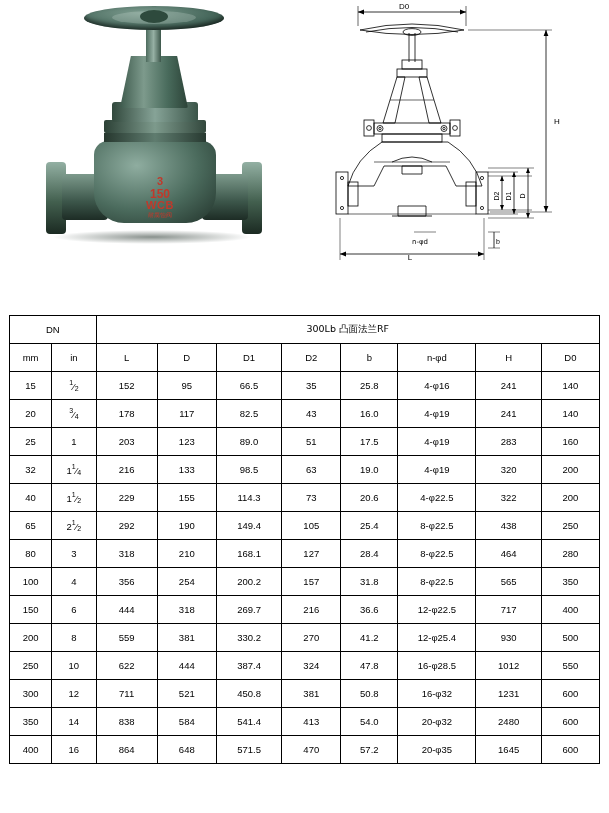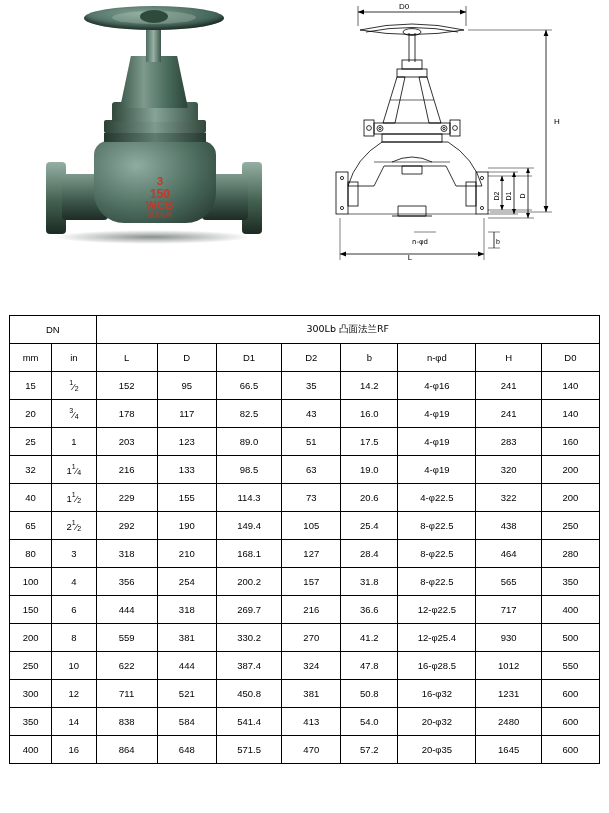--- a/index.html
+++ b/index.html
@@ -389,21 +389,21 @@
         </tr>
       </thead>
       <tbody id="table-body">
           <tr>
             <td style="height: 27px;">15</td>
             <td class="frac" style="height: 27px;"><sup>1</sup>⁄<sub>2</sub></td>
             <td style="height: 27px;">152</td>
             <td style="height: 27px;">95</td>
             <td style="height: 27px;">66.5</td>
             <td style="height: 27px;">35</td>
-            <td style="height: 27px;">14.2</td>
+            <td style="height: 27px;">25.8</td>
             <td class="nd" style="height: 27px;">4-φ16</td>
             <td style="height: 27px;">241</td>
             <td style="height: 27px;">140</td>
           </tr>
           <tr>
             <td style="height: 27px;">20</td>
             <td class="frac" style="height: 27px;"><sup>3</sup>⁄<sub>4</sub></td>
             <td style="height: 27px;">178</td>
             <td style="height: 27px;">117</td>
             <td style="height: 27px;">82.5</td>

